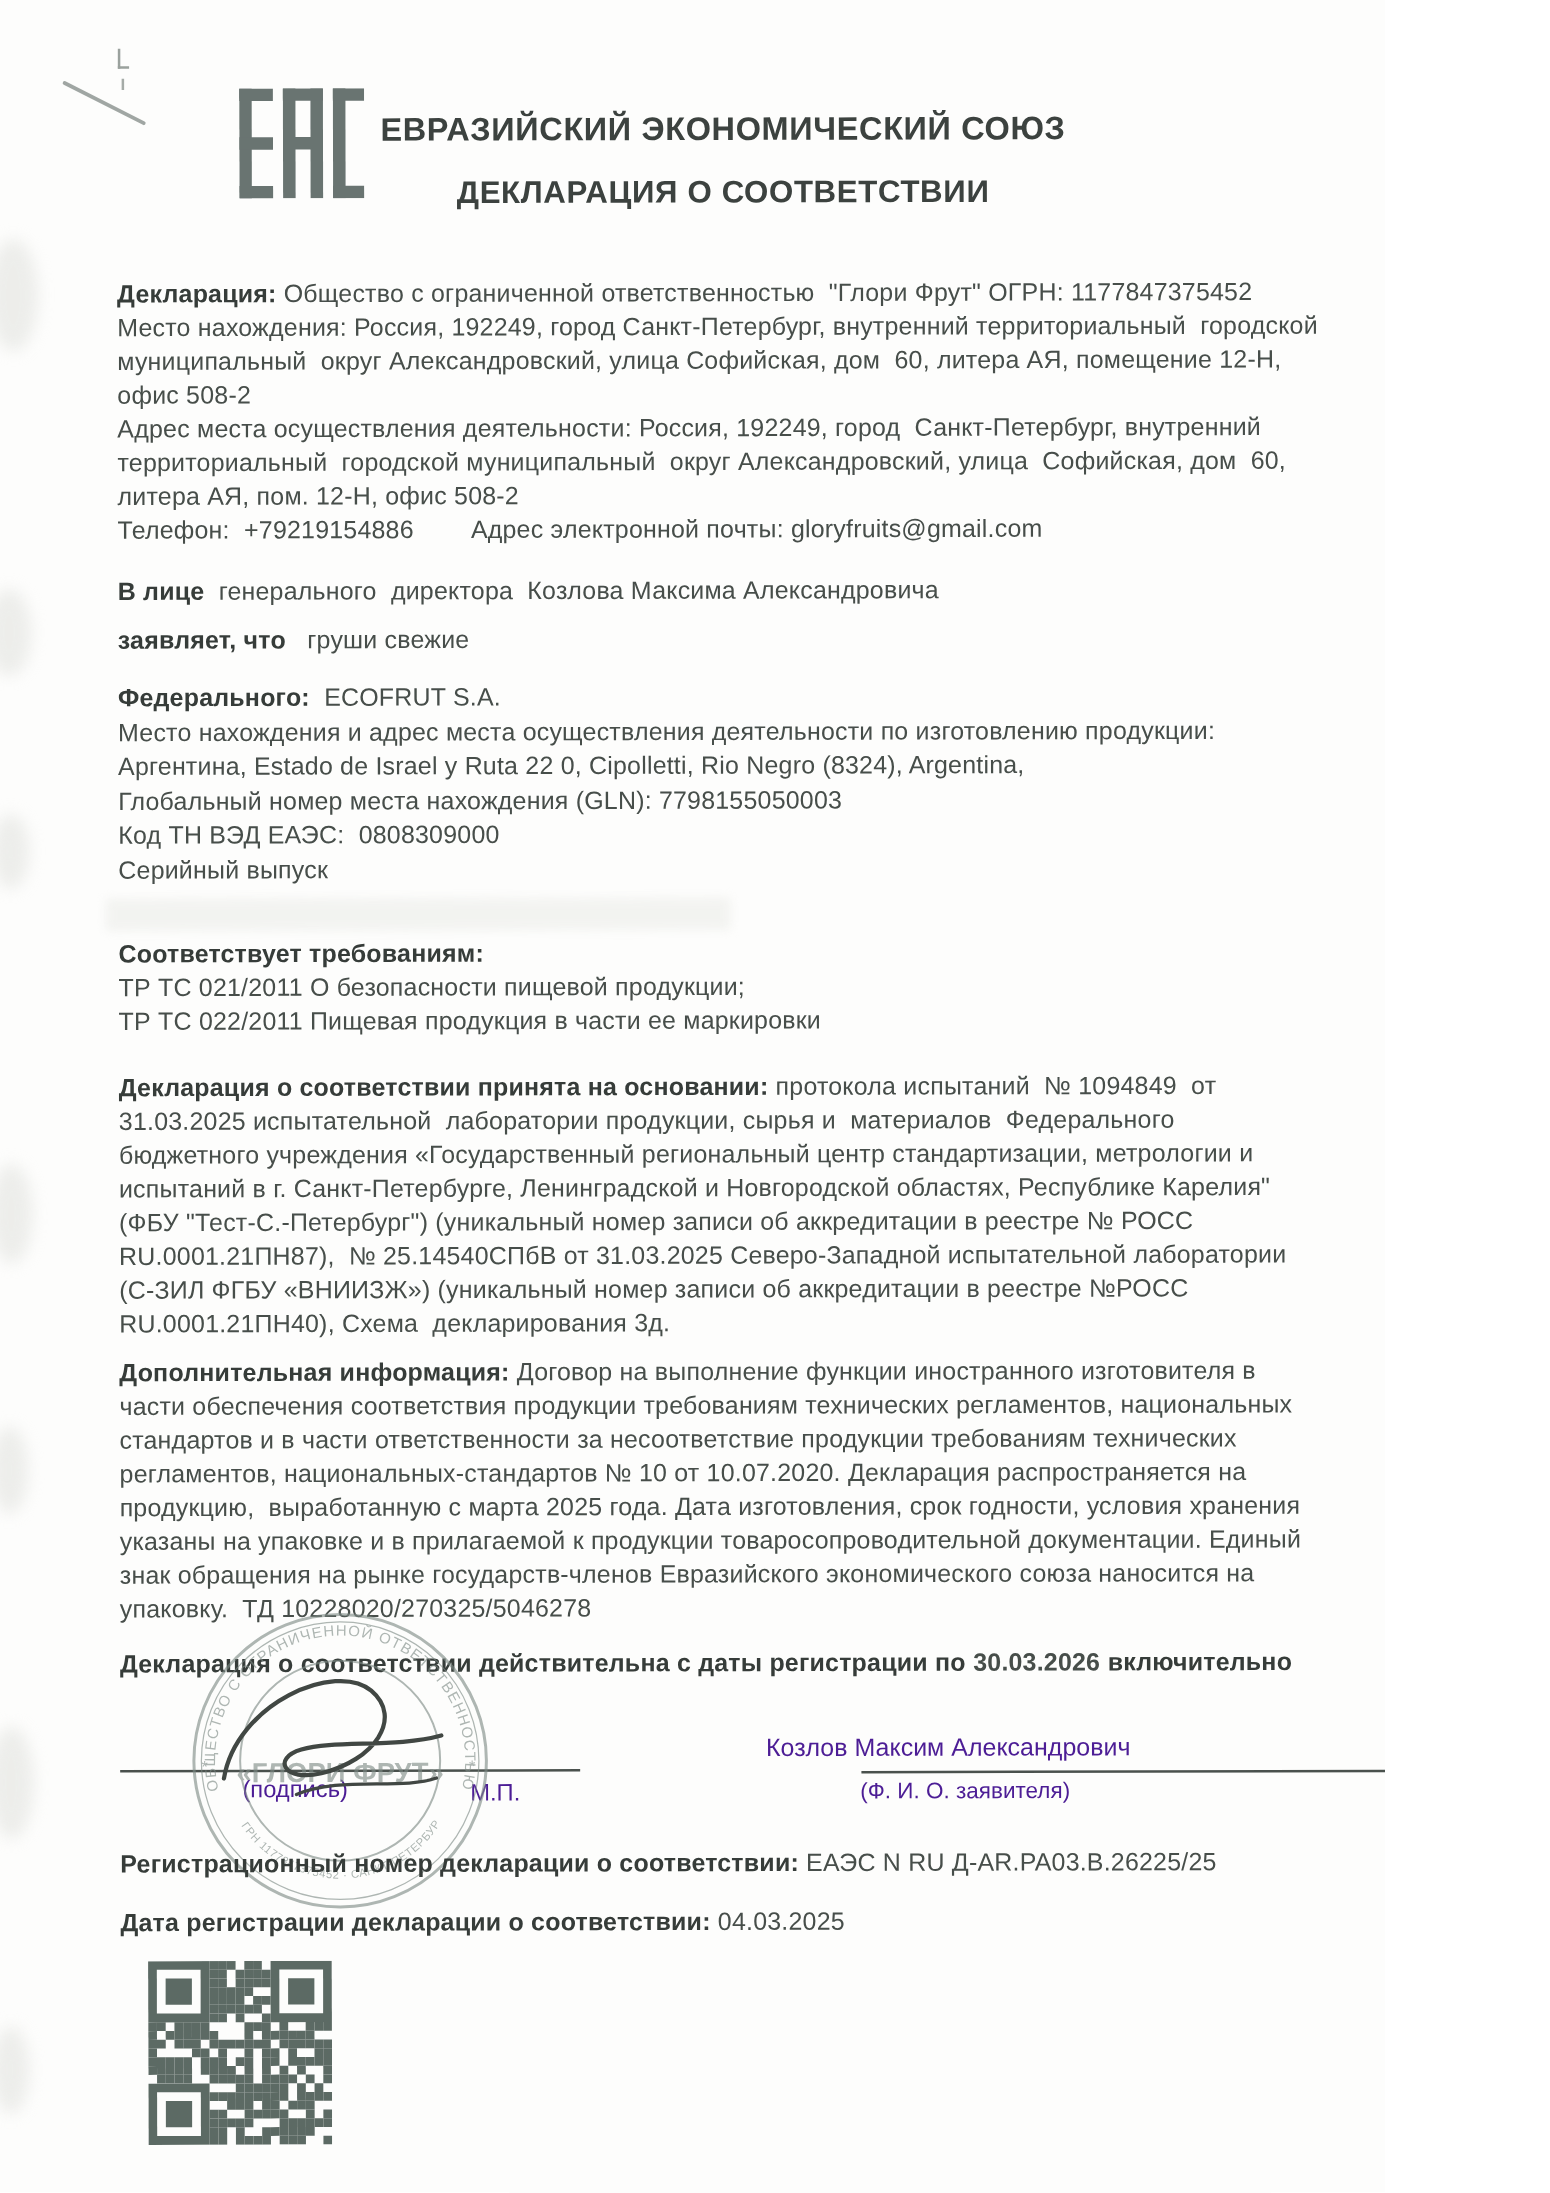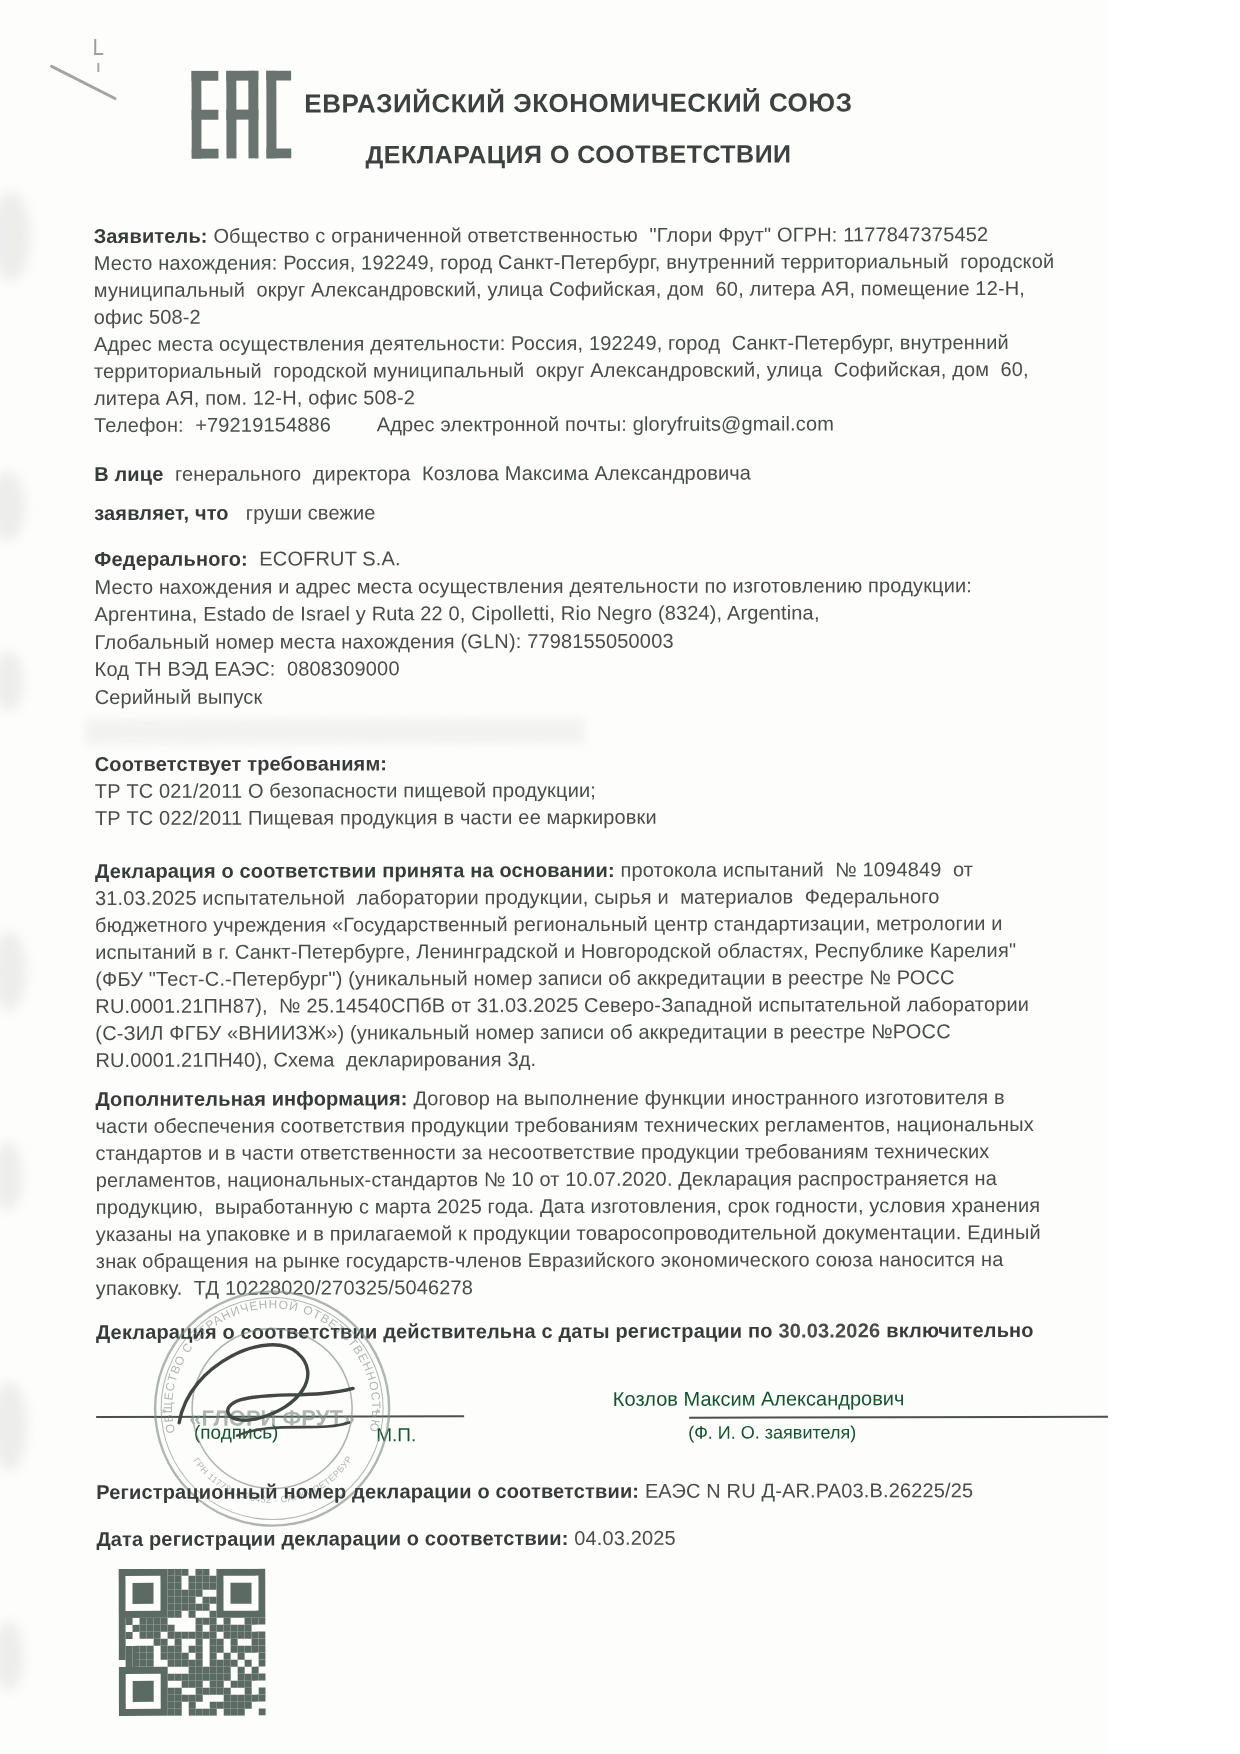--- a/index.html
+++ b/index.html
@@ -25,21 +25,21 @@
   .t2{position:absolute;left:0;top:140px;width:700px;font-size:25px;font-weight:bold;
       letter-spacing:.5px;color:#3c423f;}
 
   .sec{position:absolute;left:95px;width:1062px;font-size:20px;line-height:27px;
        letter-spacing:.15px;}
   .line{white-space:pre-wrap;}
   b,.bold{font-weight:bold;color:#363c39;}
   .pad{padding:0 6px;font-weight:bold;}
 
   .hr-line{position:absolute;height:0;border-top:2.5px solid #4a514d;}
-  .cap{position:absolute;font-size:19px;color:#14532d;text-align:center;white-space:pre;}
+  .cap{position:absolute;font-size:19px;color:#4c1d95;text-align:center;white-space:pre;}
 
   .stamp{position:absolute;left:150px;top:1287px;width:242px;height:242px;opacity:.62;}
   .ink{position:absolute;left:140px;top:1300px;width:270px;height:210px;}
 
   .qr{position:absolute;left:117px;top:1568px;width:147px;height:147px;}
 </style>
 </head>
 <body>
 
 <div class="page">
@@ -76,21 +76,21 @@
         <rect x="75" y="78" width="25" height="10"></rect>
       </svg>
     </div>
 
     <div class="titles">
       <div class="t1">ЕВРАЗИЙСКИЙ ЭКОНОМИЧЕСКИЙ СОЮЗ</div>
       <div class="t2">ДЕКЛАРАЦИЯ О СООТВЕТСТВИИ</div>
     </div>
 
     <div class="sec" style="top:222px">
-      <div class="line"><b>Заявитель:</b><span> Общество с ограниченной ответственностью  "Глори Фрут" ОГРН: 1177847375452</span></div>
+      <div class="line"><b>Декларация:</b><span> Общество с ограниченной ответственностью  "Глори Фрут" ОГРН: 1177847375452</span></div>
       <div class="line">Место нахождения: Россия, 192249, город Санкт-Петербург, внутренний территориальный  городской</div>
       <div class="line">муниципальный  округ Александровский, улица Софийская, дом  60, литера АЯ, помещение 12-Н,</div>
       <div class="line">офис 508-2</div>
       <div class="line">Адрес места осуществления деятельности: Россия, 192249, город  Санкт-Петербург, внутренний</div>
       <div class="line">территориальный  городской муниципальный  округ Александровский, улица  Софийская, дом  60,</div>
       <div class="line">литера АЯ, пом. 12-Н, офис 508-2</div>
       <div class="line"><span>Телефон:  </span><span>+79219154886</span><span>        Адрес электронной почты: </span><span>gloryfruits@gmail.com</span></div>
     </div>
 
     <div class="sec" style="top:460px">

